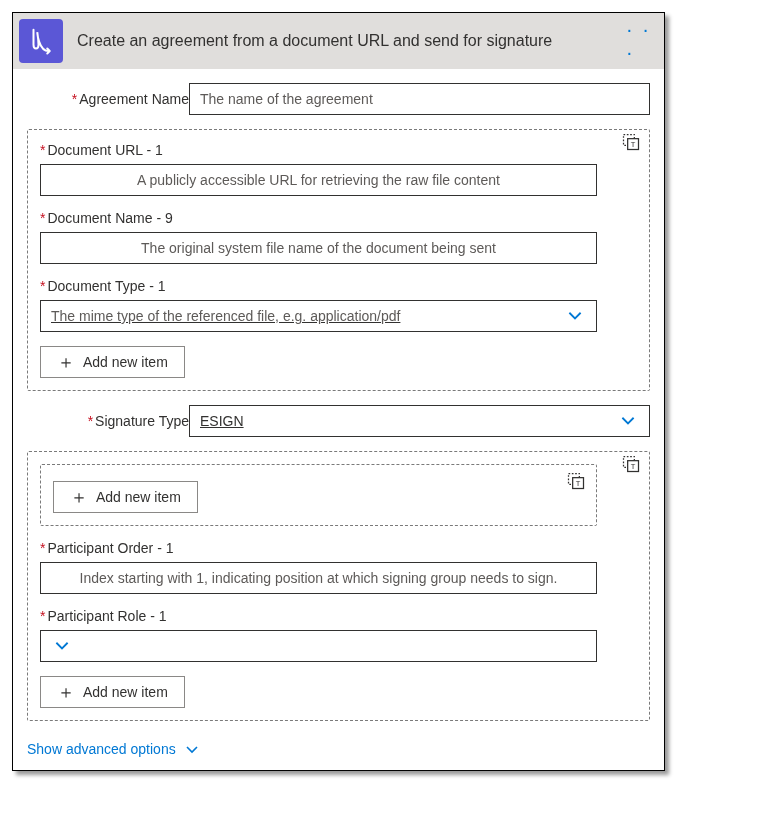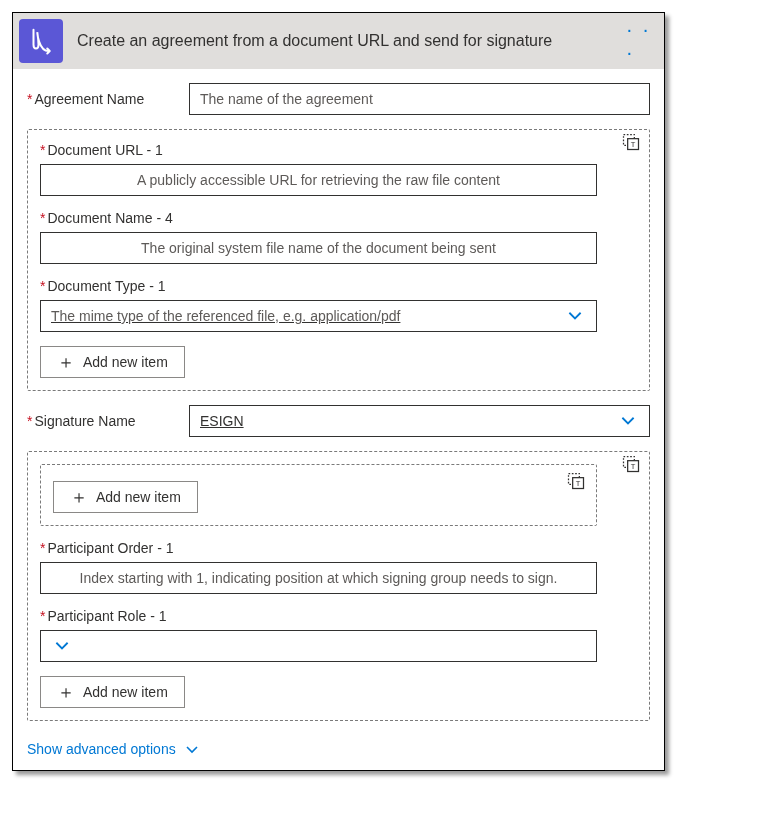--- a/index.html
+++ b/index.html
@@ -55,20 +55,21 @@
     padding: 14px 14px 10px 14px;
   }
   .row {
     display: flex;
     align-items: center;
     margin-bottom: 14px;
   }
   .row > .label-col {
     width: 162px;
     flex-shrink: 0;
+    text-align: right;
   }
   .label-col .req { color: #c50f1f; margin-right: 2px; }
   .input-col {
     flex: 1;
   }
   .text-input, .select-box {
     width: 100%;
     height: 32px;
     border: 1px solid #323130;
     padding: 0 10px;
@@ -200,21 +201,21 @@
           <text x="14.5" y="18" font-size="9" fill="#323130" stroke="none" text-anchor="middle">T</text>
         </svg>
       </div>
 
       <div class="field-block">
         <div class="field-label"><span class="req">*</span><span>Document URL - 1</span></div>
         <input class="text-input narrow-input" type="text" placeholder="A publicly accessible URL for retrieving the raw file content" style="">
       </div>
 
       <div class="field-block">
-        <div class="field-label"><span class="req">*</span><span>Document Name - 4</span></div>
+        <div class="field-label"><span class="req">*</span><span>Document Name - 9</span></div>
         <input class="text-input narrow-input" type="text" placeholder="The original system file name of the document being sent" style="">
       </div>
 
       <div class="field-block">
         <div class="field-label"><span class="req">*</span><span>Document Type - 1</span></div>
         <div class="select-box narrow-input">
           <span class="select-value">The mime type of the referenced file, e.g. application/pdf</span>
           <span class="chevron">
             <svg viewBox="0 0 16 16" width="18" height="18" fill="none" stroke="#0078d4" stroke-width="1.6">
                 <path d="M3 6 L8 11 L13 6"></path>
@@ -225,21 +226,21 @@
 
       <div class="add-btn">
         <span class="plus">＋</span>
         <span>Add new item</span>
       </div>
     </div>
 
     
     <div class="row">
       <div class="label-col">
-        <span class="req">*</span><span>Signature Name</span>
+        <span class="req">*</span><span>Signature Type</span>
       </div>
       <div class="input-col">
         <div class="select-box">
           <span class="select-value solid">ESIGN</span>
           <span class="chevron">
             <svg viewBox="0 0 16 16" width="18" height="18" fill="none" stroke="#0078d4" stroke-width="1.6">
                 <path d="M3 6 L8 11 L13 6"></path>
               </svg>
           </span>
         </div>

